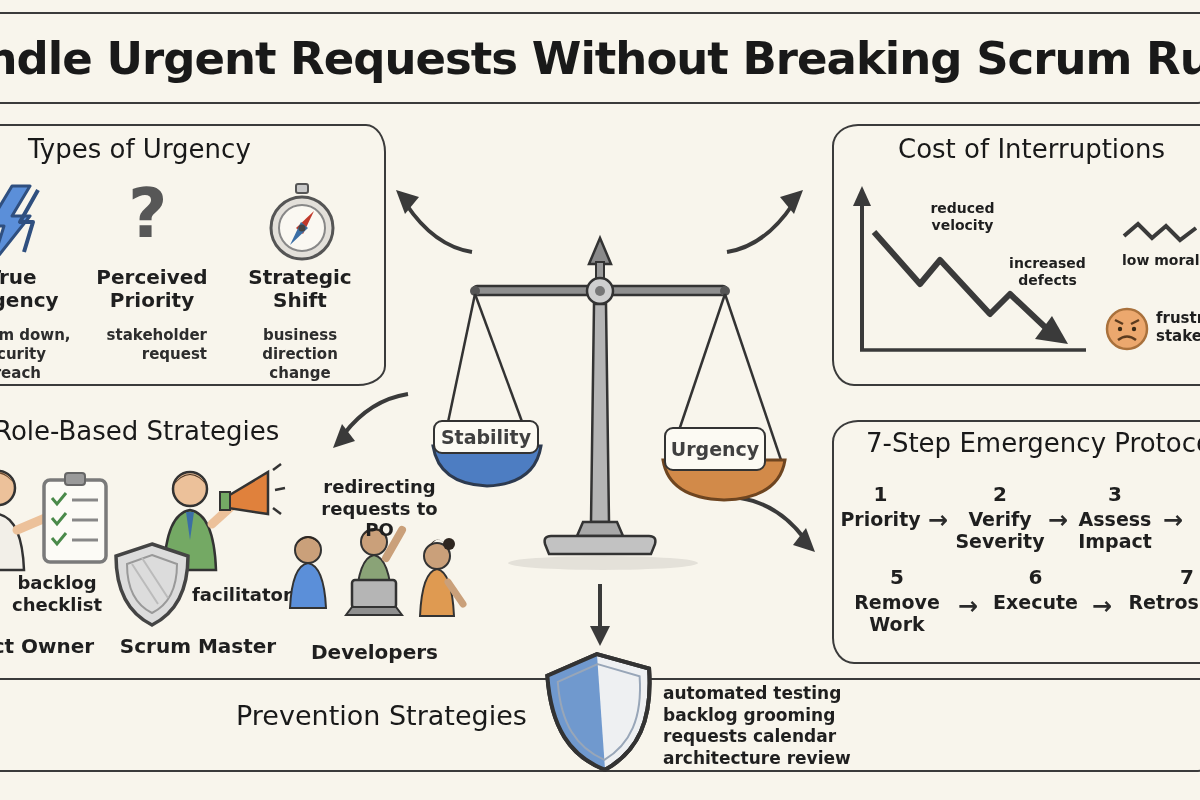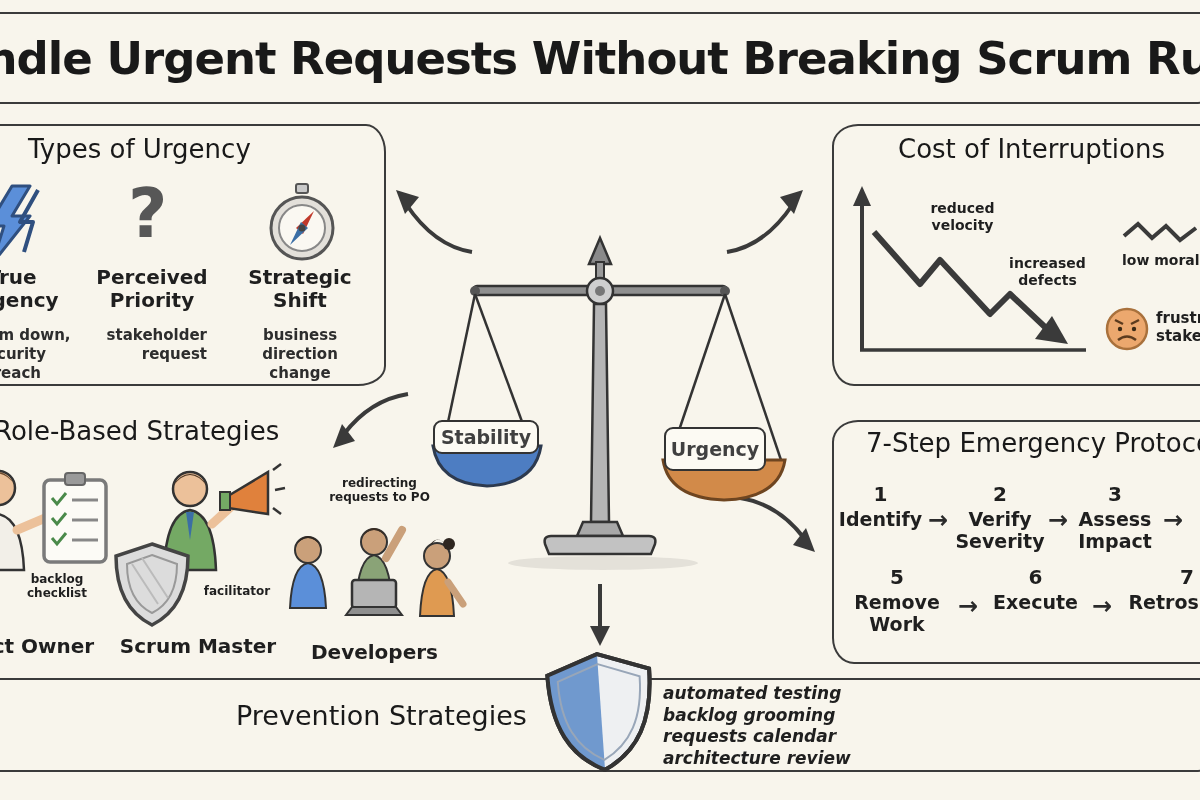--- a/index.html
+++ b/index.html
@@ -22,21 +22,21 @@
   .title-text { font-size:45px; font-weight:bold; letter-spacing:-1px; white-space:nowrap; color:#191919; }
   .hd { font-weight:normal; font-size:26px; white-space:nowrap; color:#191919; }
   .t-title { font-weight:bold; font-size:20px; text-align:center; line-height:1.15; }
   .t-sub { font-weight:bold; font-size:15px; text-align:center; line-height:1.25; color:#2d2d2d; }
   .cost-label { font-weight:bold; font-size:14px; text-align:center; line-height:1.18; }
   .qmark { font-size:68px; font-weight:bold; color:#575757; line-height:1; }
   .pan-label { border:2.5px solid #333; border-radius:9px; background:#fcfaf3;
     display:flex; align-items:center; justify-content:center;
     font-weight:bold; font-size:19px; color:#404040; }
   .role-name { font-size:20px; font-weight:bold; display:flex; justify-content:center; white-space:nowrap; }
-  .role-note { font-size:12px; font-weight:bold; text-align:center; line-height:1.2; }
+  .role-note { font-size:18px; font-weight:bold; text-align:center; line-height:1.2; }
   .step { text-align:center; }
   .step .num { font-size:20px; font-weight:bold; }
   .step .lbl { font-size:19px; font-weight:bold; line-height:1.15; margin-top:3px; }
   .proto-arrow { font-size:24px; font-weight:bold; color:#2b2b2b; }
   .prev-item { font-size:17px; font-weight:bold; line-height:21.5px; white-space:nowrap; }
 </style>
 </head>
 <body>
 
 <div class="canvas">
@@ -209,21 +209,21 @@
     <line x1="166" y1="64" x2="181" y2="86" stroke="#caa07a" stroke-width="7" stroke-linecap="round"></line>
   </svg>
   <div class="abs role-note" style="left:312px; top:476px; width:135px;">redirecting requests to PO</div>
   <div class="abs role-name" style="left:312px; top:640px; width:125px;">Developers</div>
 
   <section class="abs sketch" style="left:832px; top:420px; width:430px; height:244px;"></section>
   <h2 class="abs hd" style="left:866px; top:428px;">7-Step Emergency Protocol</h2>
 
   <div class="abs step" style="left:838px; top:482px; width:85px;">
     <div class="num">1</div>
-    <div class="lbl">Identify</div>
+    <div class="lbl">Priority</div>
   </div>
   <div class="abs proto-arrow" style="left:928px; top:506px;">→</div>
   <div class="abs step" style="left:955px; top:482px; width:90px;">
     <div class="num">2</div>
     <div class="lbl">Verify Severity</div>
   </div>
   <div class="abs proto-arrow" style="left:1048px; top:506px;">→</div>
   <div class="abs step" style="left:1070px; top:482px; width:90px;">
     <div class="num">3</div>
     <div class="lbl">Assess Impact</div>
@@ -248,20 +248,20 @@
   <section class="abs sketch" style="left:-24px; top:678px; width:1248px; height:94px;"></section>
   <h2 class="abs hd" style="left:236px; top:700px; font-size:27px;">Prevention Strategies</h2>
 
   <svg class="abs" style="left:542px; top:648px; transform:rotate(-4deg);" width="118" height="128" viewBox="0 0 118 128">
     <path d="M59 6 L110 24 C110 76 93 106 59 122 C25 106 8 76 8 24 Z" fill="#eef0f2" stroke="#333" stroke-width="4"></path>
     <path d="M59 6 L8 24 C8 76 25 106 59 122 Z" fill="#7099ce"></path>
     <path d="M59 6 L110 24 C110 76 93 106 59 122 C25 106 8 76 8 24 Z" fill="none" stroke="#333" stroke-width="4"></path>
     <path d="M59 16 L100 31 C100 73 86 98 59 112 C32 98 18 73 18 31 Z" fill="none" stroke="#98a6b8" stroke-width="2"></path>
   </svg>
 
-  <div class="abs" style="left:663px; top:683px;font-style:italic;">
+  <div class="abs" style="left:663px; top:683px;">
     <div class="prev-item">automated testing</div>
     <div class="prev-item">backlog grooming</div>
     <div class="prev-item">requests calendar</div>
     <div class="prev-item">architecture review</div>
   </div>
 
 </div>
 
 </body></html>

